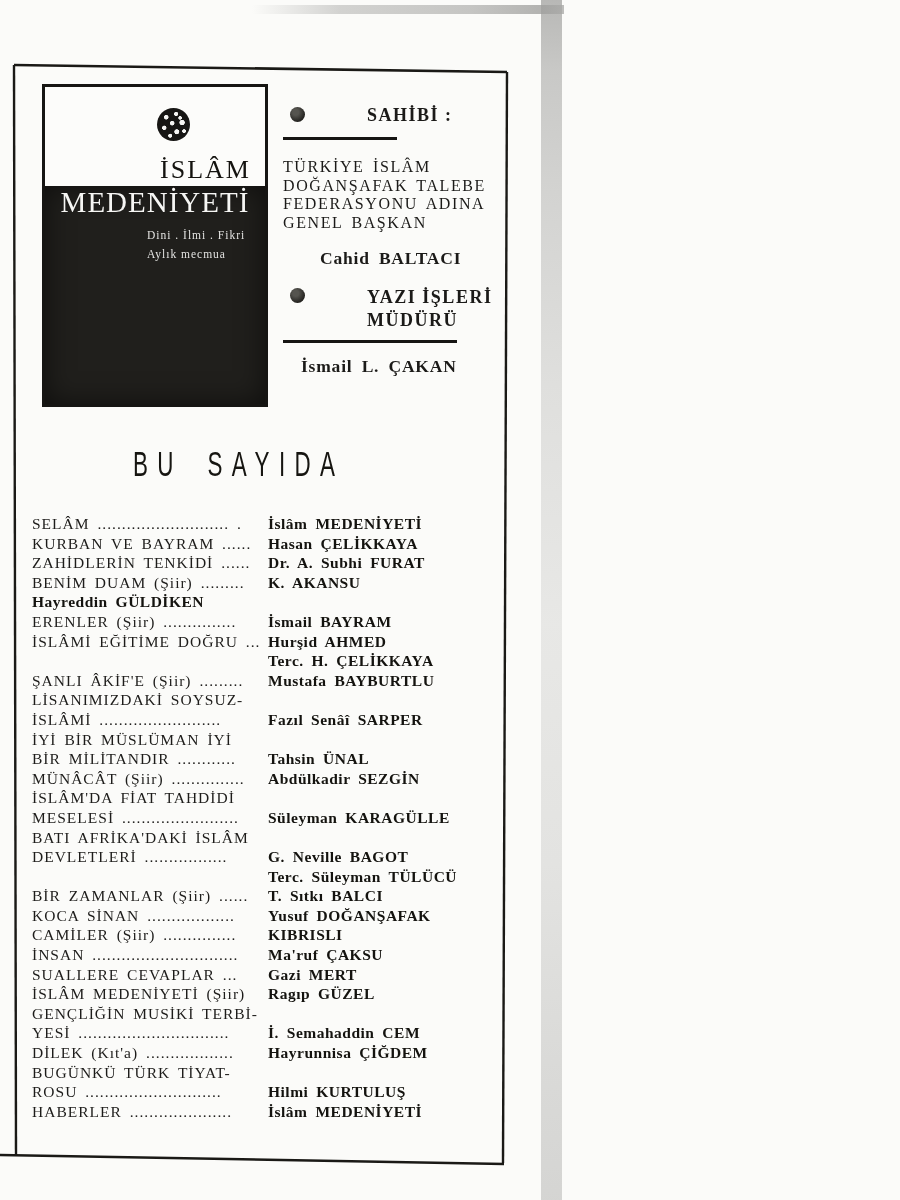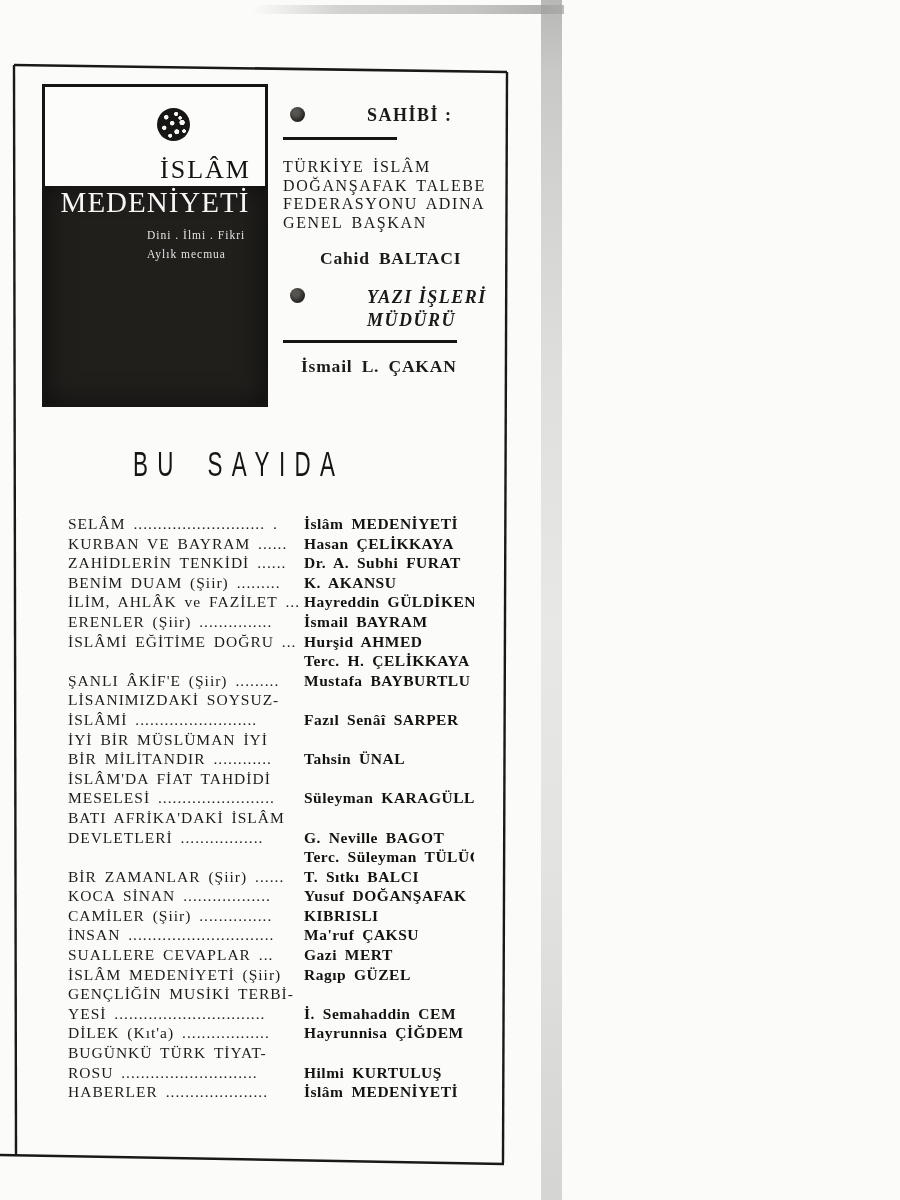--- a/index.html
+++ b/index.html
@@ -65,37 +65,37 @@
 
   
   .masthead{position:absolute;left:283px;top:0;width:215px;}
   .mh-row{position:absolute;display:flex;align-items:flex-start;gap:42px;}
   .bullet{
     display:inline-block;width:15px;height:15px;border-radius:50%;
     background:radial-gradient(circle at 38% 35%, #55544f 0 3px, #242320 70%);
     margin:2px 20px 0 7px;flex:0 0 auto;
   }
   .mh-label{font-weight:bold;font-size:18px;letter-spacing:1.5px;}
-  .mh-label.two-line{line-height:23px;font-style:italic;}
+  .mh-label.two-line{line-height:23px;}
   .mh-underline{position:absolute;left:0;height:2.5px;background:#161513;}
   .org{position:absolute;left:0;font-size:16px;letter-spacing:1.6px;line-height:18.6px;word-spacing:3px;}
   .mh-name{position:absolute;font-weight:bold;font-size:17.5px;letter-spacing:.8px;word-spacing:4px;white-space:nowrap;}
 
   
   .heading{
     position:absolute;left:133px;top:444px;
     font-family:"Liberation Sans","DejaVu Sans",sans-serif;
     font-size:35px;letter-spacing:.42em;word-spacing:.4em;
     color:#161511;white-space:nowrap;
     transform:scaleX(.64);transform-origin:left top;
   }
 
   
   .toc{position:absolute;left:32px;top:514px;width:442px;}
-  .toc-row{display:flex;height:19.6px;line-height:19.7px;align-items:baseline;margin-left:36px;}
+  .toc-row{display:flex;height:19.6px;line-height:19.7px;align-items:baseline;}
   .toc-title{
     flex:0 0 236px;width:236px;overflow:hidden;white-space:nowrap;
     font-size:15.5px;letter-spacing:1px;word-spacing:3px;color:#1d1c1a;
   }
   .toc-author{
     flex:1 1 auto;overflow:hidden;white-space:nowrap;
     font-weight:bold;font-size:15.5px;letter-spacing:.5px;word-spacing:3.5px;color:#14130f;
   }
 </style>
 </head>
@@ -172,21 +172,20 @@
       <span class="toc-title">ZAHİDLERİN TENKİDİ ......</span>
       <span class="toc-author">Dr. A. Subhi FURAT</span>
     </div>
 
     <div class="toc-row">
       <span class="toc-title">BENİM DUAM (Şiir) .........</span>
       <span class="toc-author">K. AKANSU</span>
     </div>
 
     <div class="toc-row">
-      <span class="toc-title">İLİM, AHLÂK ve FAZİLET ...</span>
       <span class="toc-author">Hayreddin GÜLDİKEN</span>
     </div>
 
     <div class="toc-row">
       <span class="toc-title">ERENLER (Şiir) ...............</span>
       <span class="toc-author">İsmail BAYRAM</span>
     </div>
 
     <div class="toc-row">
       <span class="toc-title">İSLÂMİ EĞİTİME DOĞRU ...</span>
@@ -216,20 +215,24 @@
     <div class="toc-row">
       <span class="toc-title">İYİ BİR MÜSLÜMAN İYİ</span>
       <span class="toc-author"></span>
     </div>
 
     <div class="toc-row">
       <span class="toc-title">BİR MİLİTANDIR ............</span>
       <span class="toc-author">Tahsin ÜNAL</span>
     </div>
 
+    <div class="toc-row">
+      <span class="toc-title">MÜNÂCÂT (Şiir) ...............</span>
+      <span class="toc-author">Abdülkadir SEZGİN</span>
+    </div>
 
     <div class="toc-row">
       <span class="toc-title">İSLÂM'DA FİAT TAHDİDİ</span>
       <span class="toc-author"></span>
     </div>
 
     <div class="toc-row">
       <span class="toc-title">MESELESİ ........................</span>
       <span class="toc-author">Süleyman KARAGÜLLE</span>
     </div>

